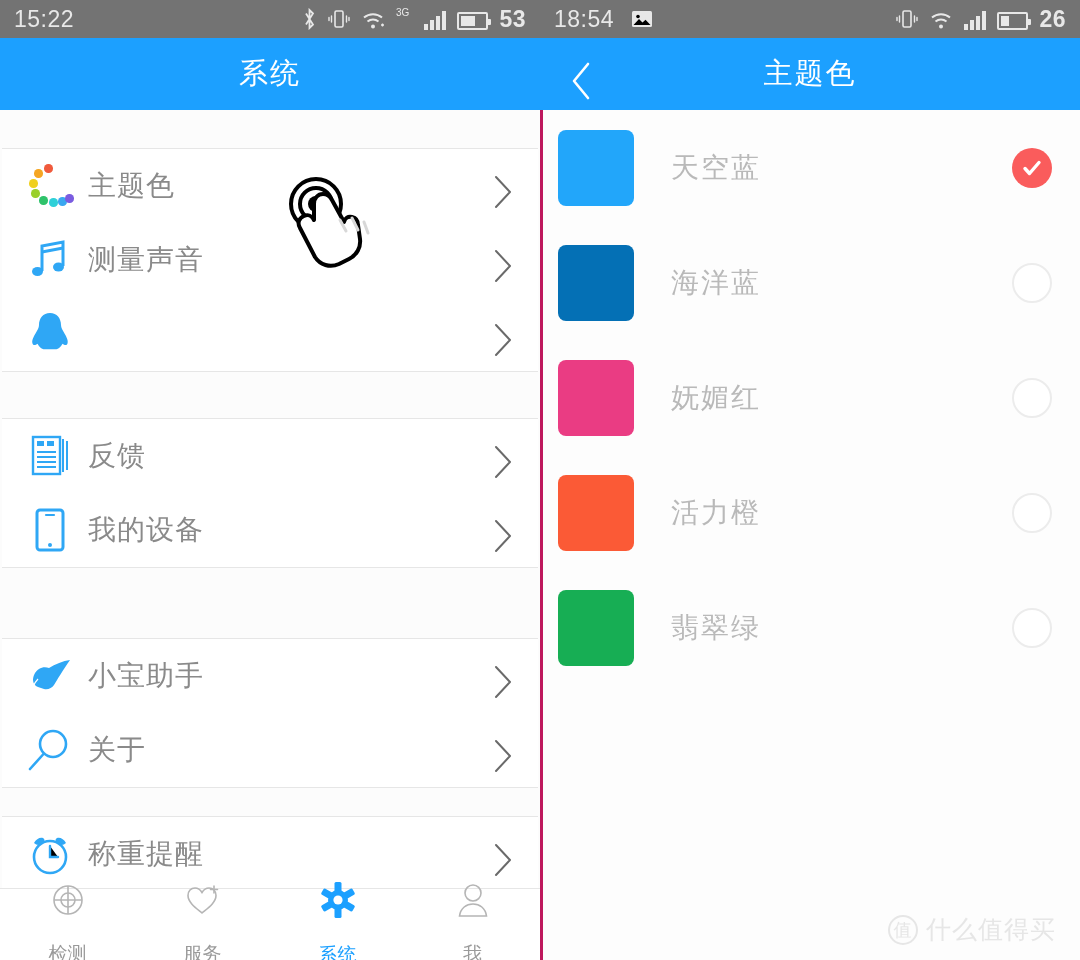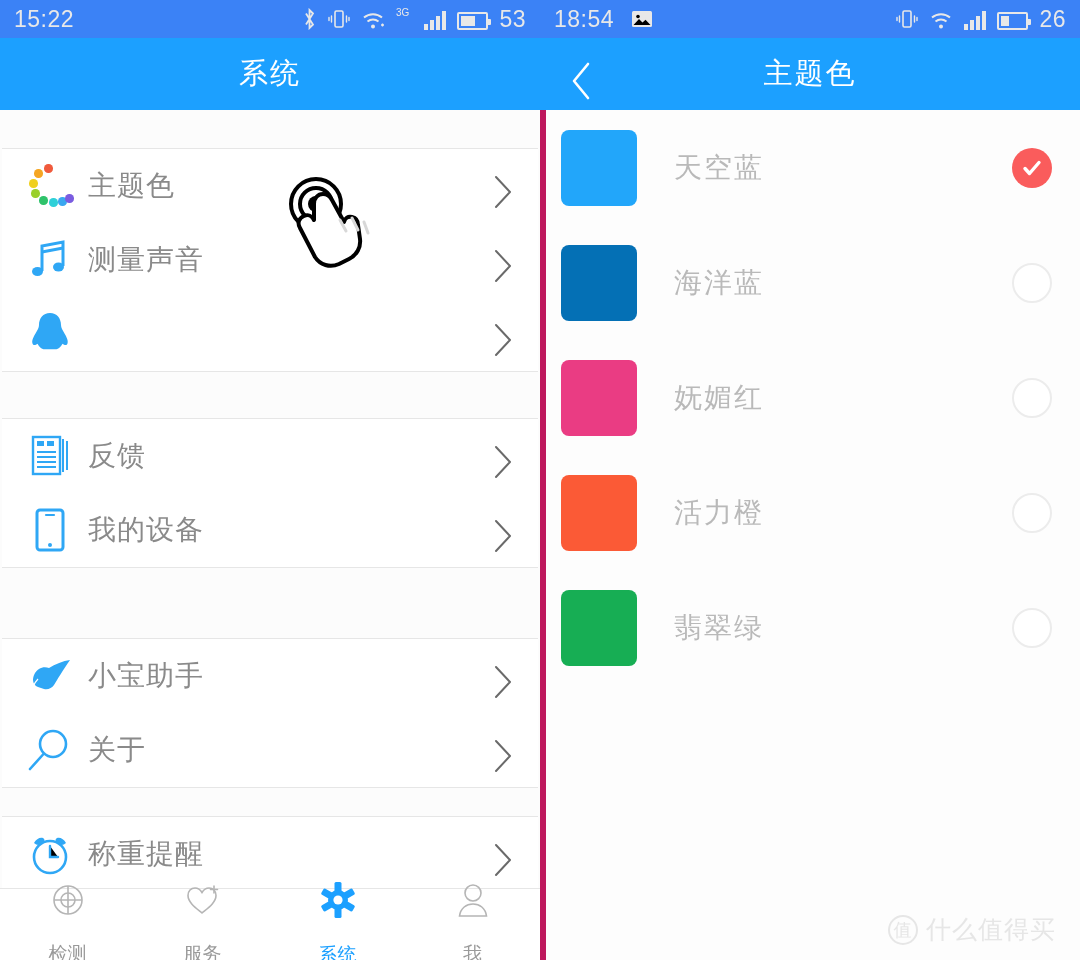--- a/index.html
+++ b/index.html
@@ -7,30 +7,30 @@
     width: 1080px; height: 960px;
     font-family: "Liberation Sans", "DejaVu Sans", sans-serif;
     background: #ffffff;
     overflow: hidden;
   }
   #screen { position: relative; width: 1080px; height: 960px; }
 
   
   .statusbar {
     position: absolute; top: 0; height: 38px; width: 540px;
-    background: #3b82f6; color: #e8e8e8;
+    background: #737373; color: #e8e8e8;
     display: flex; align-items: center;
   }
   .statusbar.left  { left: 0; }
   .statusbar.right { left: 540px; }
   .sb-clock { font-size: 23px; letter-spacing: .5px; margin-left: 14px; font-weight: 300; }
   .sb-spacer { flex: 1; }
   .sb-icons { display: flex; align-items: center; gap: 11px; margin-right: 14px; }
   .sb-icon { display: inline-flex; align-items: flex-end; height: 22px; }
-  .sb-batt-num { font-size: 23px; font-weight: 400; letter-spacing: .5px; }
+  .sb-batt-num { font-size: 23px; font-weight: 700; letter-spacing: .5px; }
   .sb-ico-left { margin-left: 16px; display: inline-flex; align-items: center; }
 
   
   .bars { display: flex; align-items: flex-end; gap: 2px; height: 19px; }
   .bars i { display: block; width: 4px; background: #e8e8e8; }
   .bars i:nth-child(1) { height: 6px; }
   .bars i:nth-child(2) { height: 10px; }
   .bars i:nth-child(3) { height: 14px; }
   .bars i:nth-child(4) { height: 19px; }
   .g3 { font-size: 10px; line-height: 10px; margin-right: 15px; align-self: flex-start; }
@@ -77,21 +77,21 @@
   .row + .row::before {
     content: ""; position: absolute; left: 20px; right: 0; top: 0; height: 1px; background: transparent;
   }
   .row-icon { width: 56px; display: flex; align-items: center; justify-content: center; }
   .row-label { font-size: 28px; color: #8a8a8a; font-weight: 300; margin-left: 10px; letter-spacing: 1px; }
   .row-chevron { position: absolute; right: 24px; top: 50%; transform: translateY(-50%); width: 22px; height: 22px; }
 
   
   .panel-right {
     position: absolute; left: 540px; top: 110px; width: 540px; height: 850px;
-    background: #fdfdfd; border-left: 6px solid #be185d;
+    background: #fdfdfd; border-left: 3px solid #be185d;
   }
   .color-row {
     position: relative; display: flex; align-items: center;
     height: 115px; padding-left: 15px; cursor: pointer;
   }
   .swatch { width: 76px; height: 76px; border-radius: 8px; flex: 0 0 auto; }
   .color-label { font-size: 28px; color: #b9b9b9; font-weight: 300; margin-left: 37px; letter-spacing: 2px; }
   .radio {
     position: absolute; right: 28px; top: 50%; transform: translateY(-50%);
     width: 40px; height: 40px; border-radius: 50%;

